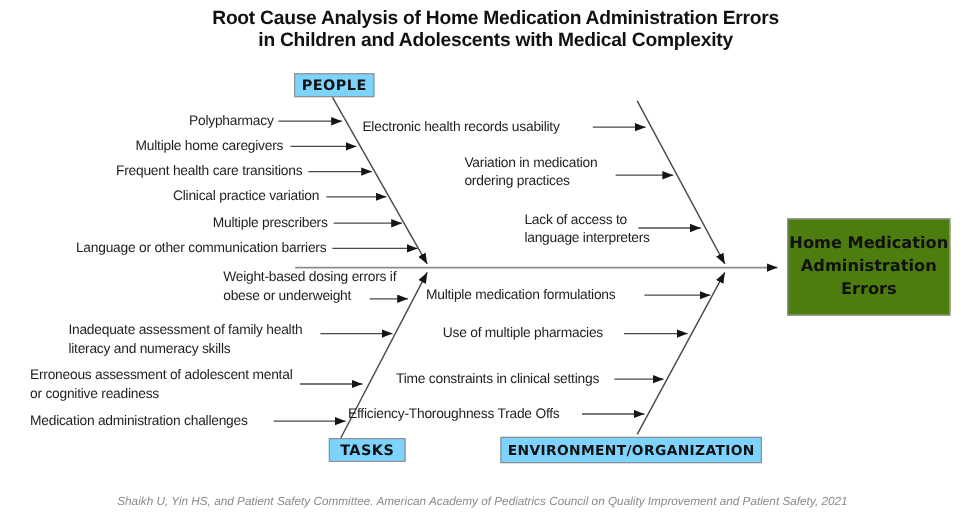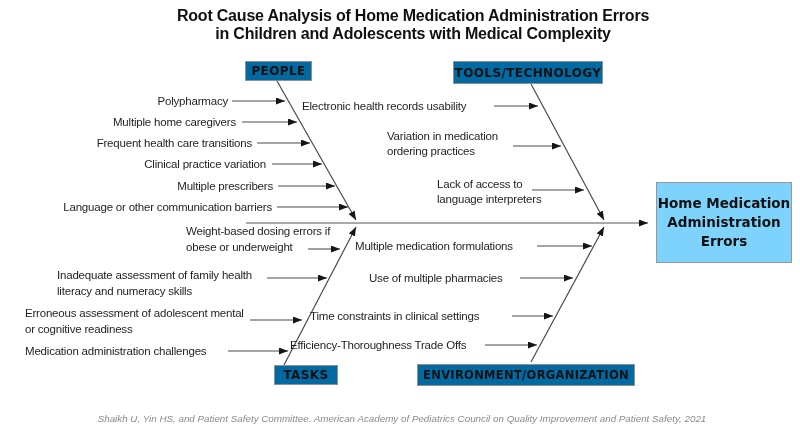--- a/index.html
+++ b/index.html
@@ -7,29 +7,29 @@
     position:relative;width:800px;height:435px;background:#ffffff;overflow:hidden;
     font-family:"Liberation Sans",sans-serif;
   }
   .title{
     position:absolute;top:7px;left:0;width:800px;box-sizing:border-box;padding-left:26px;
     text-align:center;font-weight:bold;font-size:16px;line-height:18px;color:#111;
     letter-spacing:-0.2px;
   }
   .catbox{
     position:absolute;display:flex;align-items:center;justify-content:center;
-    box-sizing:border-box;background:#0369a1;border:1.5px solid #8f8f8f;
+    box-sizing:border-box;background:#7dd3fc;border:1.5px solid #8f8f8f;
     font-family:"DejaVu Sans",sans-serif;font-weight:bold;font-size:12px;
     letter-spacing:0.4px;color:#111;white-space:nowrap;z-index:3;
   }
   .catbox.small{font-size:11.5px;letter-spacing:0.3px;}
   .resultbox{
     position:absolute;left:656px;top:182px;width:136px;height:81px;box-sizing:border-box;
     display:flex;align-items:center;justify-content:center;text-align:center;
-    background:#7dd3fc;border:1.5px solid #979797;
+    background:#4d7c0f;border:1.5px solid #979797;
     font-family:"DejaVu Sans",sans-serif;font-weight:bold;font-size:13.5px;line-height:19px;
     color:#111;white-space:pre-line;z-index:3;
   }
   .cause{
     position:absolute;font-size:11.5px;line-height:16px;letter-spacing:-0.2px;
     color:#1f1f1f;white-space:pre-line;z-index:2;
   }
   .cause.r{text-align:right;}
   .cause.lh15{line-height:15px;}
   .footer{
@@ -87,23 +87,20 @@
       <line x1="537" y1="246" x2="592" y2="246" marker-end="url(#ah)"></line>
       <line x1="520" y1="278" x2="573" y2="278" marker-end="url(#ah)"></line>
       <line x1="512" y1="316" x2="553" y2="316" marker-end="url(#ah)"></line>
       <line x1="485" y1="345" x2="537" y2="345" marker-end="url(#ah)"></line>
     </g>
   </svg>
 
   <div class="catbox" style="left:245px;top:61px;width:67px;height:20px;">
     <span>PEOPLE</span>
   </div>
-  <div class="catbox" style="left:453px;top:61px;width:150px;height:23px;">
-    <span>TOOLS/TECHNOLOGY</span>
-  </div>
   <div class="catbox" style="left:248px;top:365px;width:64px;height:20px;margin-left:26px;">
     <span>TASKS</span>
   </div>
   <div class="catbox small" style="left:417px;top:364px;width:218px;height:22px;">
     <span>ENVIRONMENT/ORGANIZATION</span>
   </div>
 
   <div class="resultbox">Home Medication
 Administration
 Errors</div>
@@ -124,18 +121,18 @@
   <div class="cause" style="left:150px;top:223px;margin-left:36px;">Weight-based dosing errors if
 obese or underweight</div>
   <div class="cause" style="left:57px;top:267px;">Inadequate assessment of family health
 literacy and numeracy skills</div>
   <div class="cause" style="left:25px;top:305px;">Erroneous assessment of adolescent mental
 or cognitive readiness</div>
   <div class="cause" style="left:25px;top:343px;">Medication administration challenges</div>
 
   <div class="cause" style="left:355px;top:238px;">Multiple medication formulations</div>
   <div class="cause" style="left:369px;top:270px;">Use of multiple pharmacies</div>
-  <div class="cause" style="left:310px;top:308px;">Time constraints in clinical settings</div>
+  <div class="cause" style="left:310px;top:308px;padding-left:20px;">Time constraints in clinical settings</div>
   <div class="cause" style="left:290px;top:337px;">Efficiency-Thoroughness Trade Offs</div>
 
   <div class="footer">Shaikh U, Yin HS, and Patient Safety Committee. American Academy of Pediatrics Council on Quality Improvement and Patient Safety, 2021</div>
 
 </div>
 
 </body></html>

